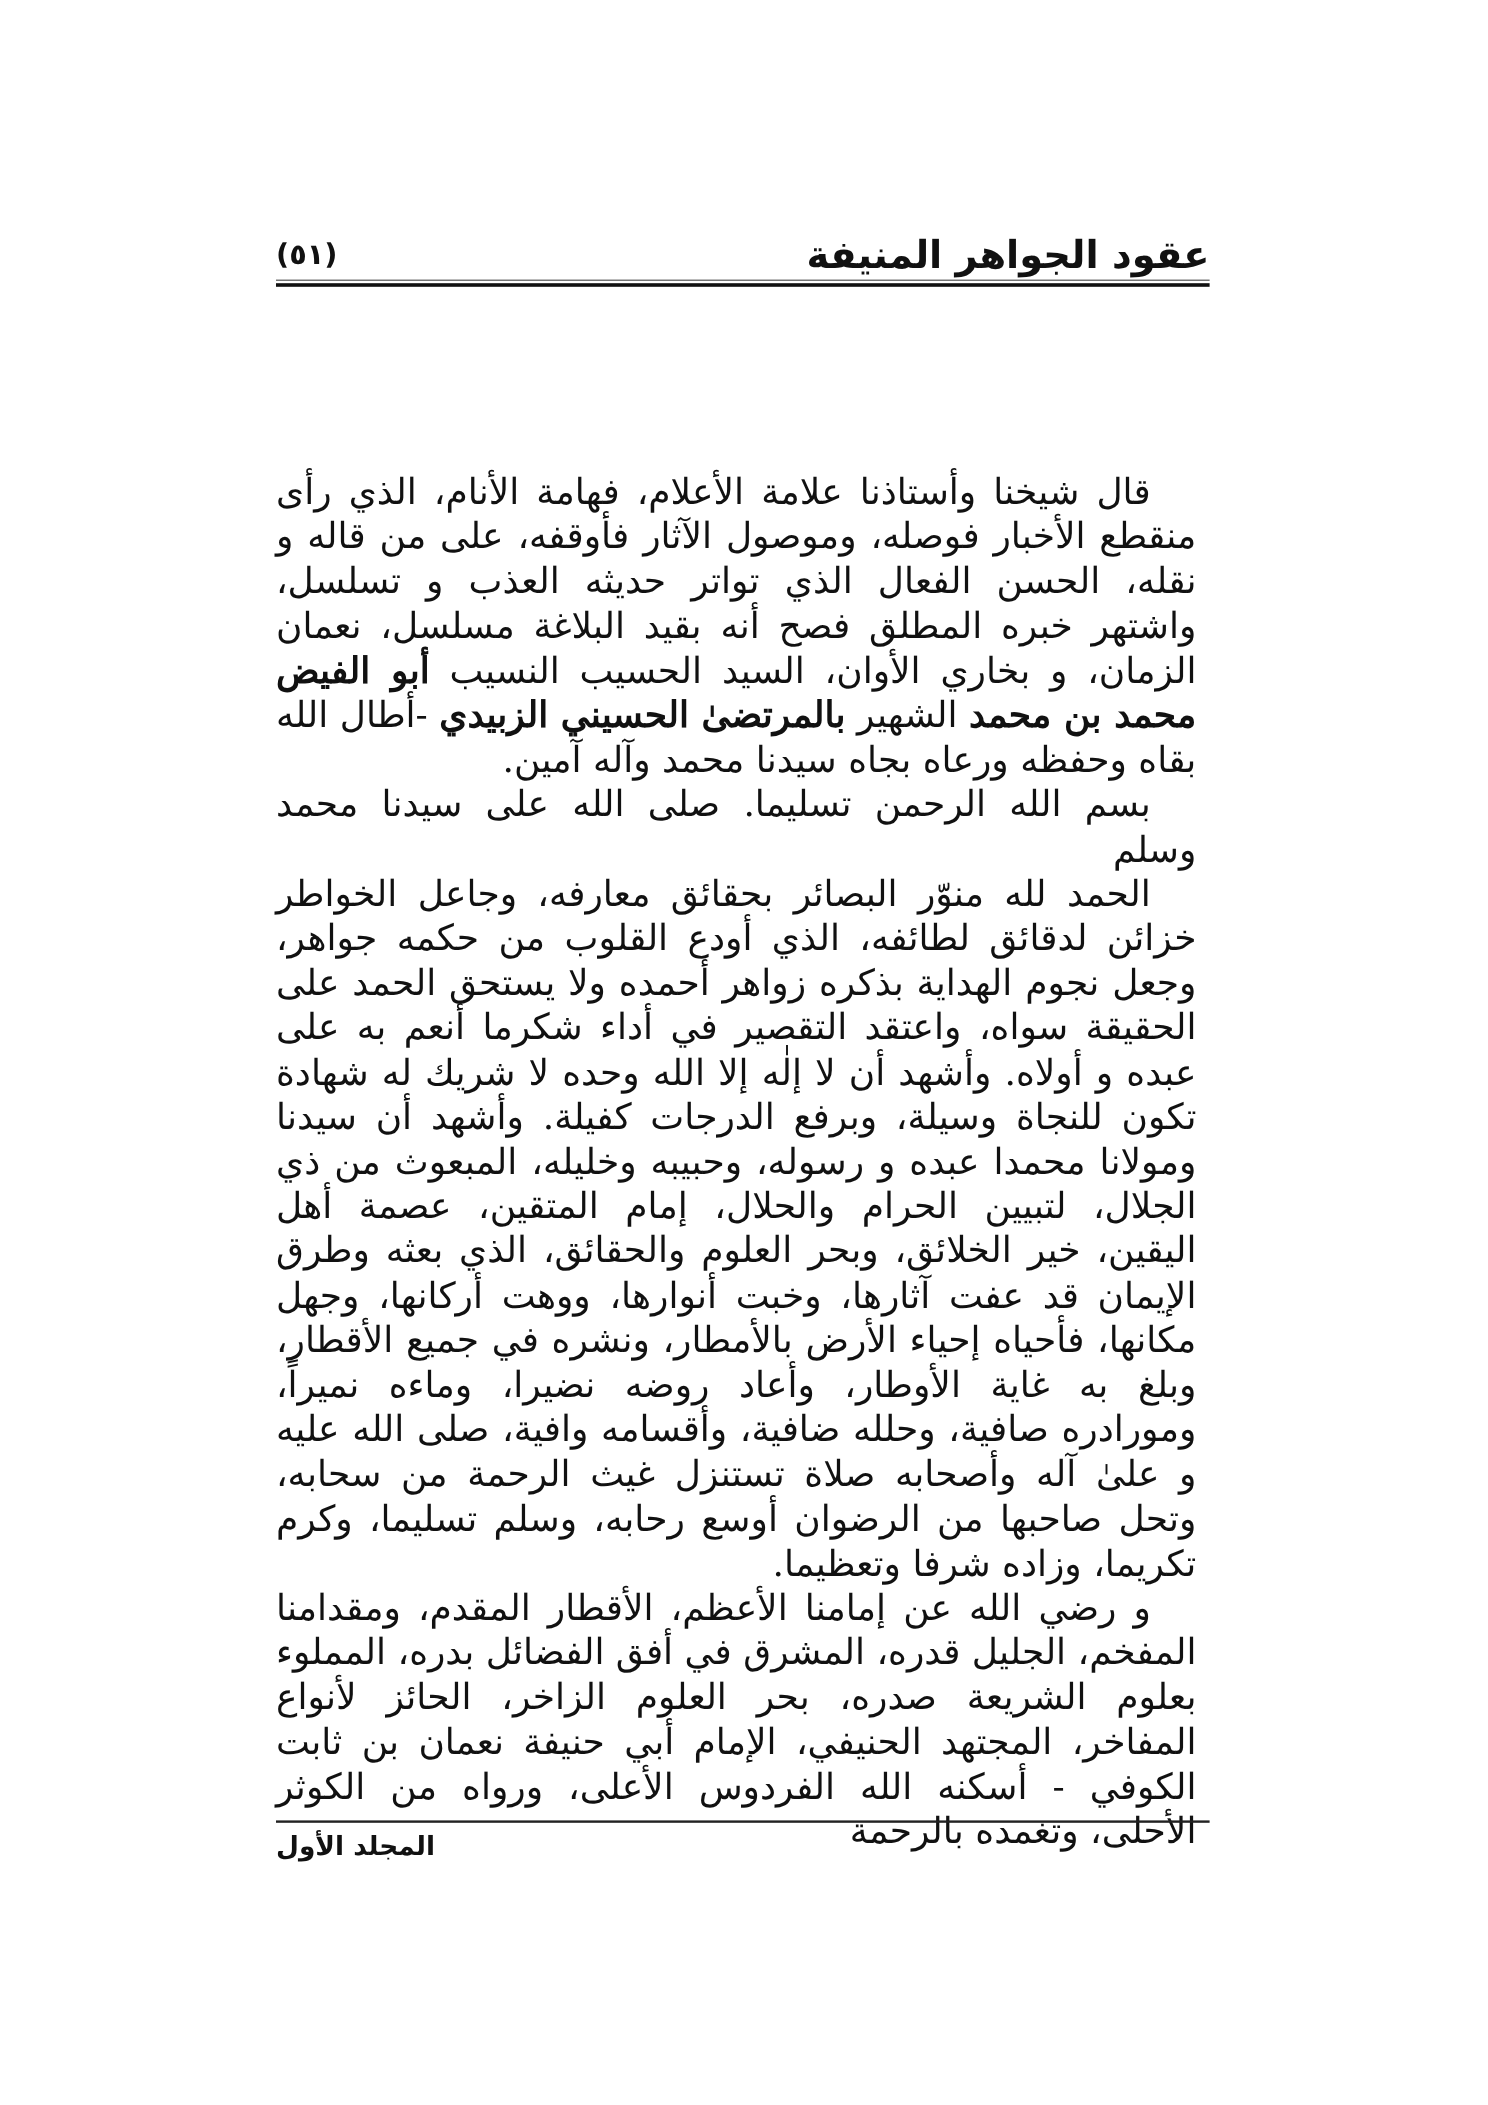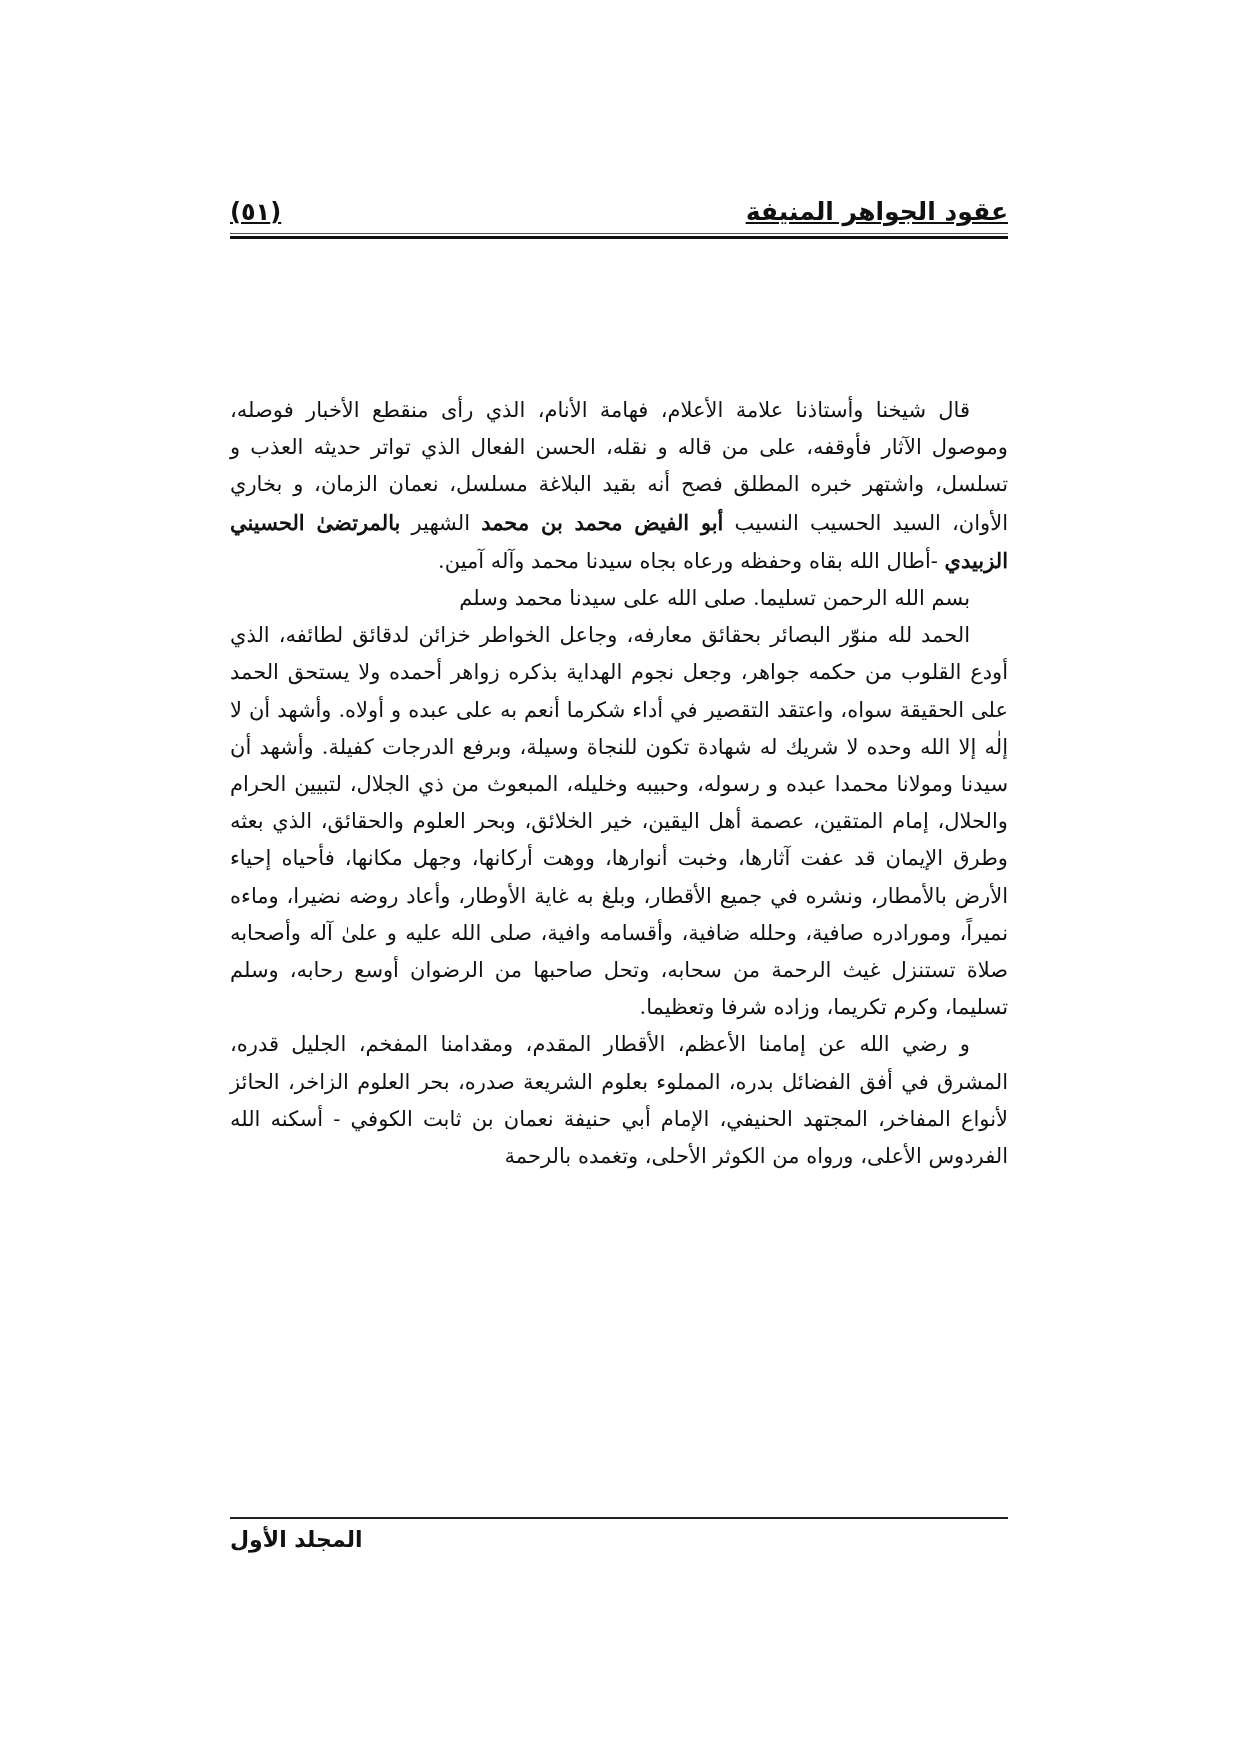--- a/index.html
+++ b/index.html
@@ -28,31 +28,29 @@
       left: 0;
       right: 0;
       height: 40px;
       display: flex;
       justify-content: space-between;
       align-items: flex-end;
     }
     .book-title {
       font-family: "DejaVu Sans", "Liberation Sans", sans-serif;
       font-weight: bold;
-      font-size: 25px;
+      font-size: 32px;
       line-height: 32px;
-      text-decoration: underline;
     }
     .page-number {
       font-family: "DejaVu Sans", "Liberation Sans", sans-serif;
       font-weight: bold;
       font-size: 24px;
       line-height: 32px;
       direction: rtl;
-      text-decoration: underline;
     }
     .header-rule {
       position: absolute;
       top: 233px;
       left: 0;
       right: 0;
       height: 7px;
     }
     .header-rule .thin {
       position: absolute; top: 0; left: 0; right: 0;
@@ -68,22 +66,22 @@
       left: 0;
       right: 0;
       text-align: center;
       font-size: 22px;
       line-height: 36px;
     }
     .body-text {
       position: absolute;
       top: 392px;
       left: 0;
-      right: 0;
-      font-size: 21px;
+      right: 11px;
+      font-size: 30px;
       line-height: 37.2px;
       text-align: justify;
       text-align-last: right;
     }
     .body-text p {
       margin: 0;
     }
     .indent {
       text-indent: 38px;
     }

